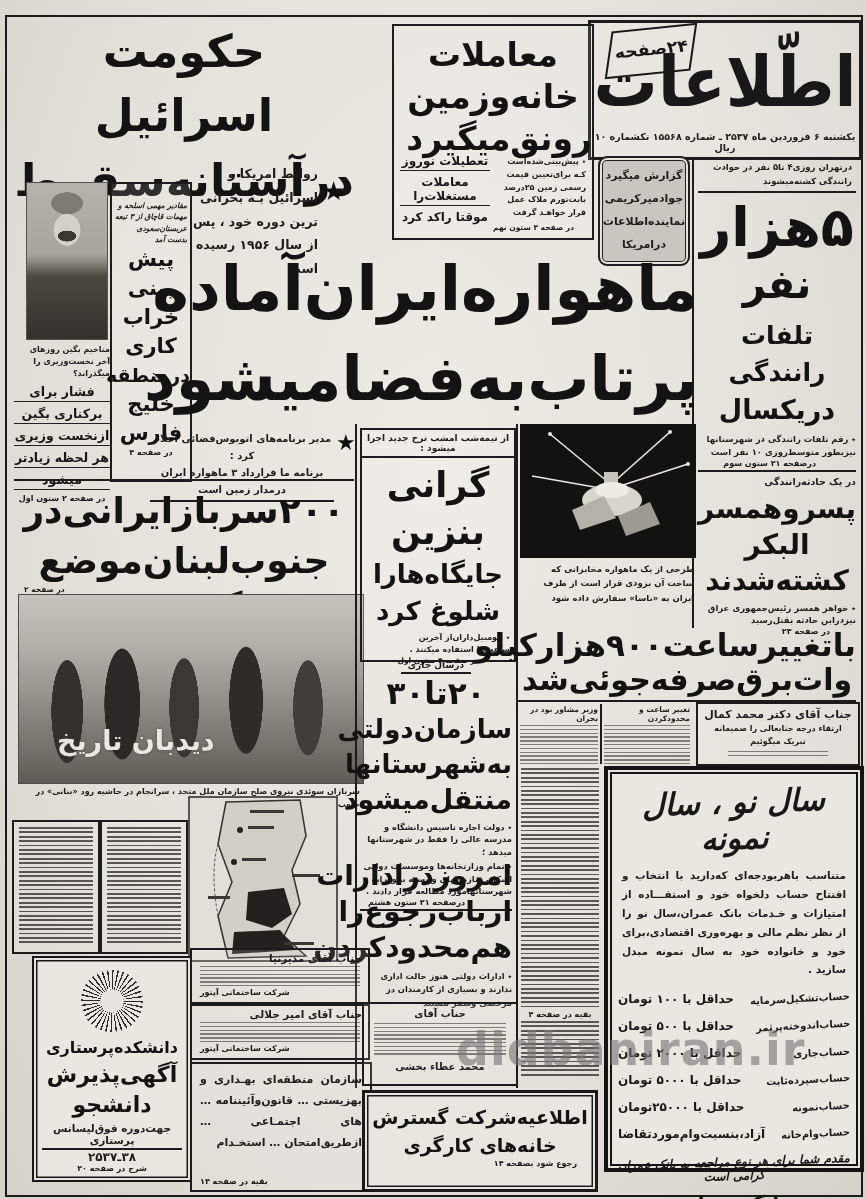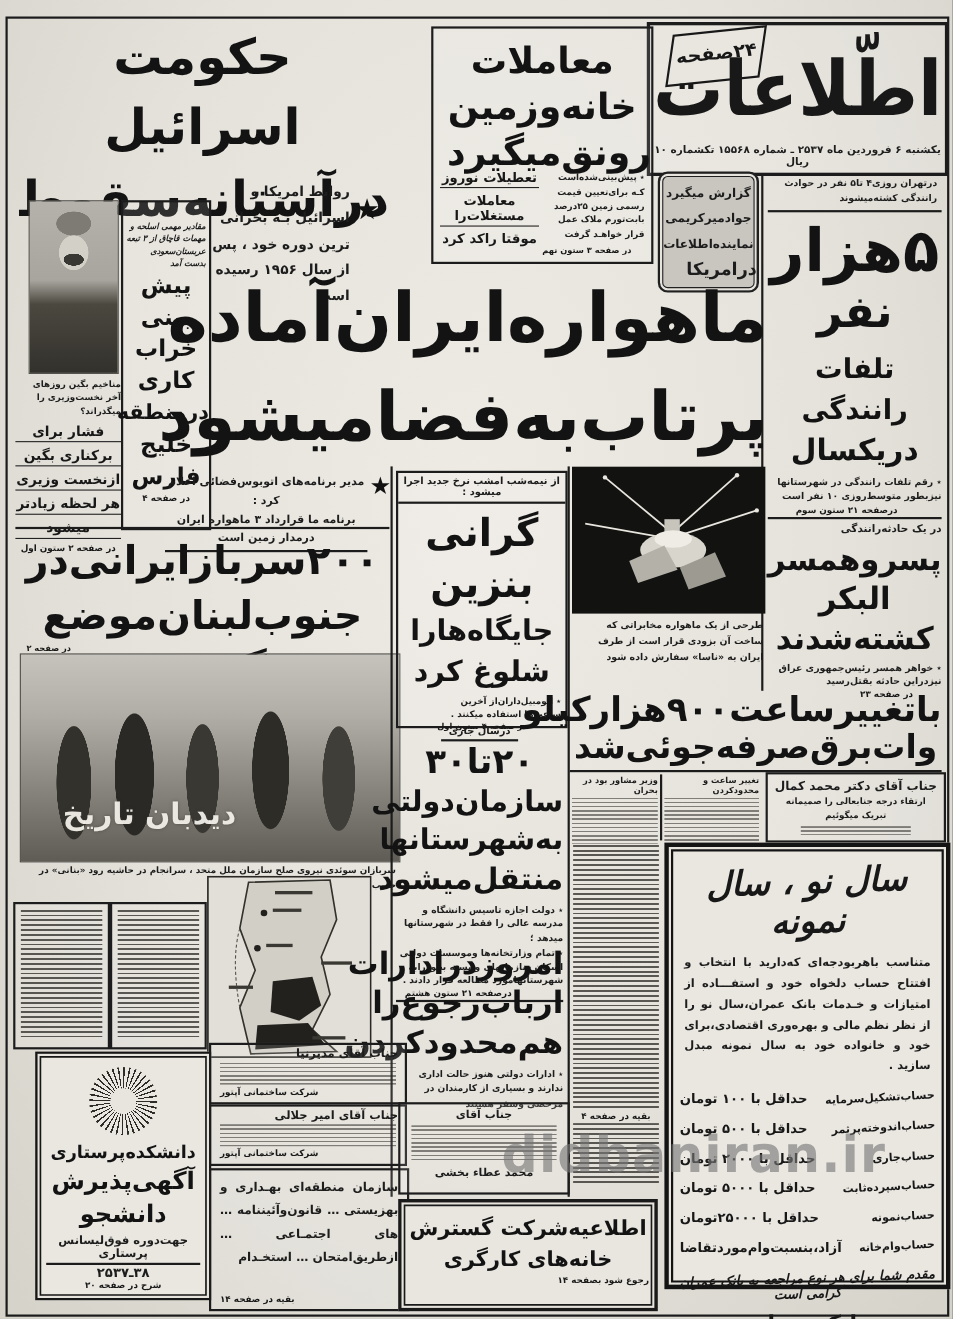--- a/index.html
+++ b/index.html
@@ -72,21 +72,21 @@
       <div class="stack" style="font-size:12px;">تعطیلات نوروز</div>
       <div class="stack" style="font-size:12px;">معاملات مستغلات‌را</div>
       <div class="stack" style="font-size:12px;border-bottom:none;">موقتا راکد کرد</div>
     </div>
   </div>
 
   <div class="abs badge c" style="left:598px;top:156px;width:88px;height:100px;padding-top:6px;">
     <div class="tiny" style="font-size:11px;line-height:23px;">گزارش میگیرد</div>
     <div class="tiny" style="font-size:11px;line-height:23px;">جوادمیرکریمی</div>
     <div class="tiny" style="font-size:11px;line-height:23px;">نماینده‌اطلاعات</div>
-    <div class="tiny" style="font-size:16px;line-height:23px;text-align:right;">درامریکا</div>
+    <div class="tiny" style="font-size:11px;line-height:23px;">درامریکا</div>
   </div>
 
   <div class="rule" style="left:692px;top:158px;width:2px;height:470px;"></div>
   <div class="abs" style="left:698px;top:158px;width:158px;height:470px;">
     <div class="tiny r ul" style="font-size:8.5px;line-height:1.6;padding:3px 4px;">درتهران روزی۴ تا۵ نفر در حوادث رانندگی کشته‌میشوند</div>
     <div class="hl c big" style="font-size:54px;line-height:62px;">۵هزار</div>
     <div class="hl c" style="font-size:40px;line-height:50px;">نفر</div>
     <div class="hl c" style="font-size:25px;line-height:37px;margin-top:8px;">تلفات</div>
     <div class="hl c" style="font-size:25px;line-height:37px;">رانندگی</div>
     <div class="hl c" style="font-size:27px;line-height:38px;">دریکسال</div>
@@ -316,18 +316,18 @@
 
   <div class="abs bx" style="left:362px;top:1002px;width:152px;height:80px;">
     <div class="tiny c" style="font-size:10px;margin-top:4px;">جناب آقای</div>
     <div class="greekL" style="height:34px;margin:4px 10px;"></div>
     <div class="tiny c" style="font-size:10px;">محمد عطاء بخشی</div>
   </div>
 
   <div class="abs" style="left:362px;top:1090px;width:230px;height:96px;border:3px solid #1a1a1a;box-shadow:inset 0 0 0 2px #e7e4de, inset 0 0 0 3.5px #1a1a1a;background:#e9e6e0;">
     <div class="hl c" style="font-size:19px;line-height:28px;margin-top:10px;">اطلاعیه‌شرکت گسترش</div>
     <div class="hl c" style="font-size:19px;line-height:28px;">خانه‌های کارگری</div>
-    <div class="ref r" style="padding-right:5px;">رجوع شود بصفحه ۱۴</div>
+    <div class="ref r" style="padding-right:18px;">رجوع شود بصفحه ۱۴</div>
   </div>
 
   <div class="abs wm" style="left:428px;top:1022px;font-size:46px;letter-spacing:1px;direction:ltr;margin-left:28px;">didbaniran.ir</div>
 
 </div>
 
 </body></html>

